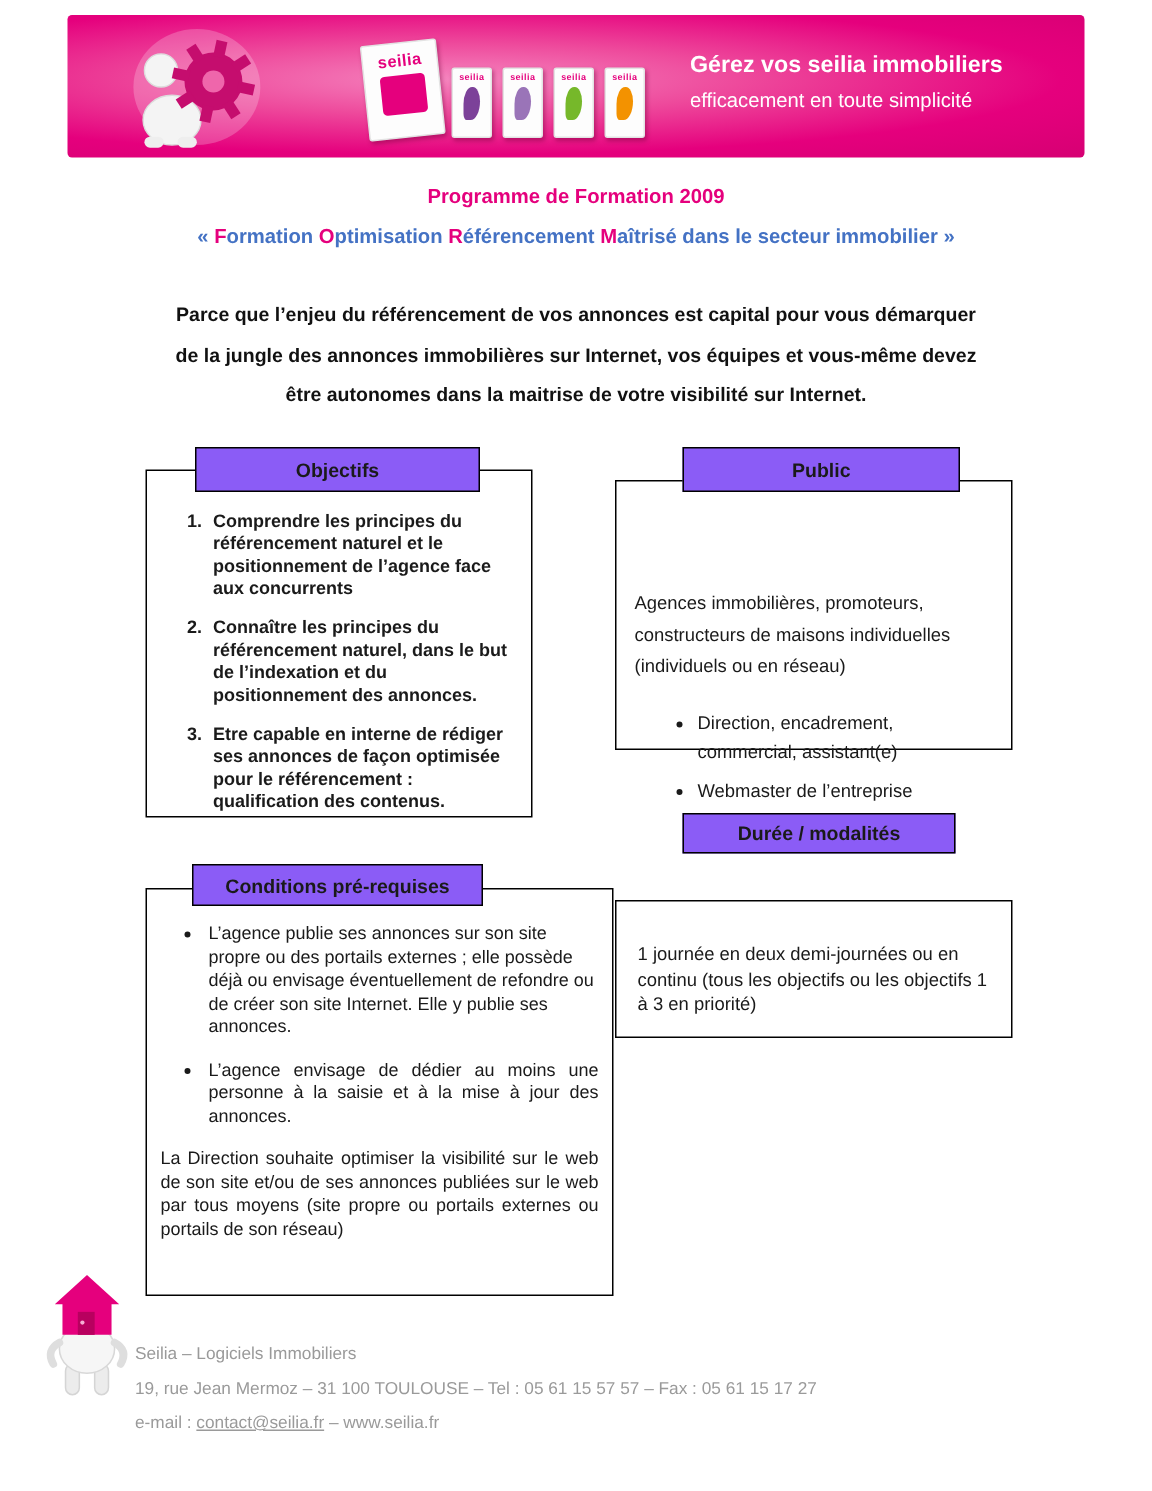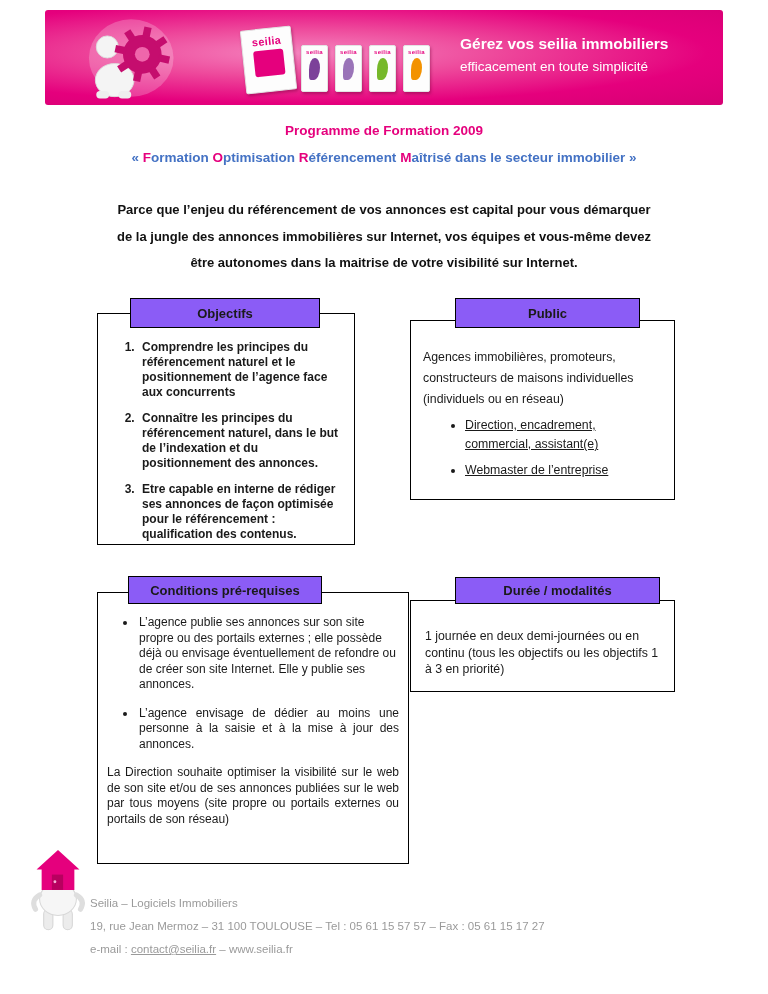--- a/index.html
+++ b/index.html
@@ -50,32 +50,32 @@
   .box-title { position:absolute; border:1px solid #000; background:#8b5cf6; z-index:2;
     display:flex; align-items:center; justify-content:center; font-weight:bold; font-size:13px; }
 
   #objectifs-title { left:130px; top:298px; width:190px; height:30px; }
   #objectifs-box   { left:97px;  top:313px; width:258px; height:232px; padding:26px 10px 8px 16px; }
   #objectifs-box ol { list-style:decimal; padding-left:24px; }
   #objectifs-box li { line-height:15px; margin-bottom:11px; padding-left:4px;font-weight:bold; }
 
   #public-title { left:455px; top:298px; width:185px; height:30px; }
   #public-box   { left:410px; top:320px; width:265px; height:180px; padding:26px 12px 8px 12px; font-size:12.3px; }
-  #public-box .public-intro { line-height:21px; }
-  #public-box ul { list-style:disc; padding-left:42px; margin-top:6px;text-decoration:underline; }
+  #public-box .public-intro { line-height:21px;margin-top:45px; }
+  #public-box ul { list-style:disc; padding-left:42px; margin-top:18px; }
   #public-box li { line-height:19px; margin-bottom:7px; }
 
   #conditions-title { left:128px; top:576px; width:194px; height:28px; }
   #conditions-box   { left:97px;  top:592px; width:312px; height:272px; padding:22px 9px 8px 9px; }
   #conditions-box ul { list-style:disc; padding-left:30px; }
   #conditions-box li { line-height:15.5px; margin-bottom:13px; padding-left:2px; }
   #conditions-box li:nth-child(2) { text-align:justify; }
   #conditions-box .conditions-closing { text-align:justify; line-height:15.5px; margin-top:2px; }
 
-  #duree-title { left:455px; top:577px; width:205px; height:27px; }
+  #duree-title { left:455px; top:542px; width:182px; height:27px; }
   #duree-box   { left:410px; top:600px; width:265px; height:92px; padding:27px 13px 4px 14px; }
   #duree-box .duree-text { line-height:16.5px; font-size:12.3px; }
 
   
   .footer-mascot { position:absolute; left:26px; top:848px; width:64px; height:92px; }
   .footer { position:absolute; left:90px; top:896px; font-size:11.5px; color:var(--gray,#9a9a9a); }
   .footer .f-line { margin-bottom:9px; line-height:14px; }
   .footer a.f-link { color:var(--gray,#9a9a9a); text-decoration:underline; cursor:pointer; }
 </style>
 </head>

